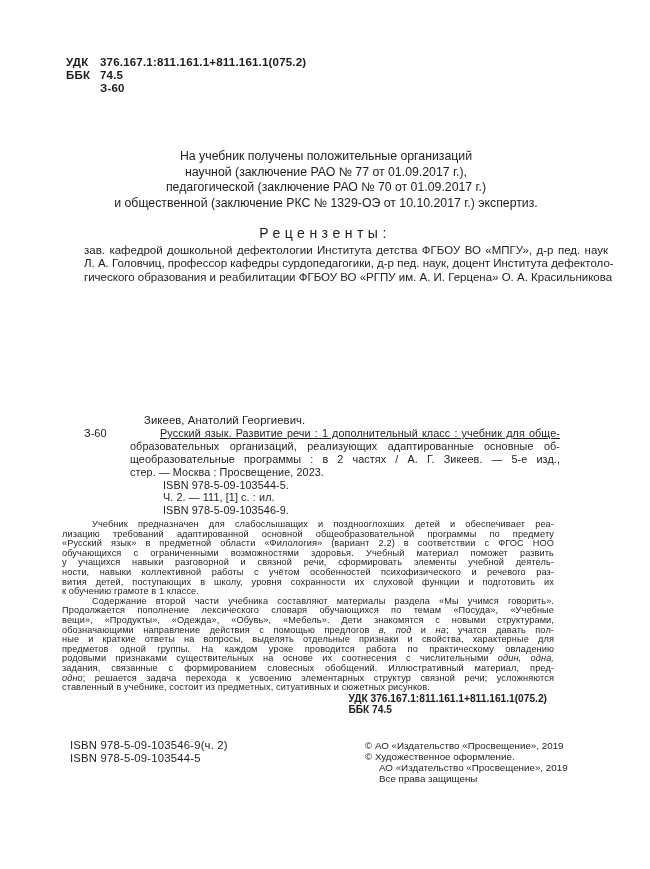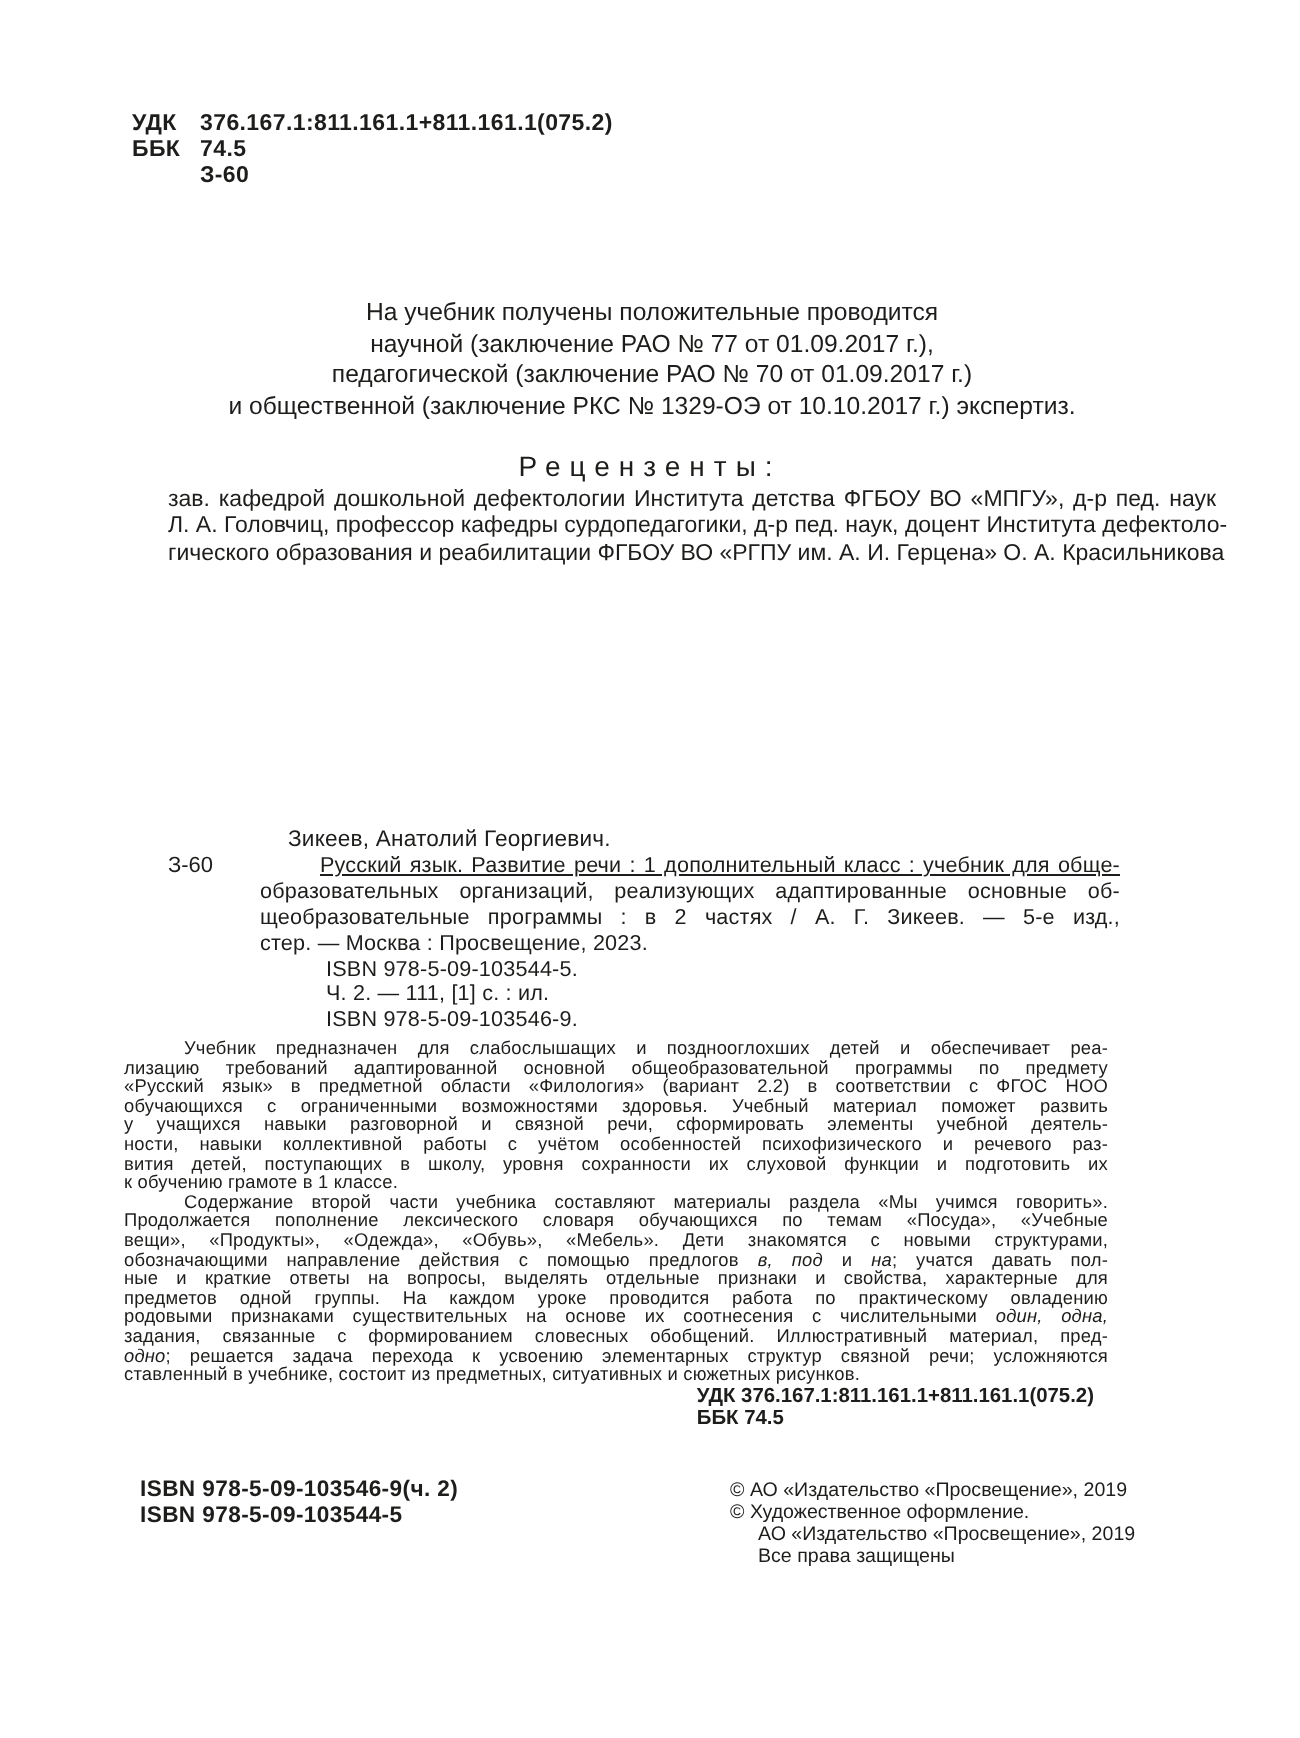--- a/index.html
+++ b/index.html
@@ -37,21 +37,21 @@
   .catalog-code { position:absolute; left:84px; top:427px; font-size:11px; }
 
   
   .annotation { position:absolute; left:62px; top:520px; width:492px; font-size:9.2px; line-height:9.6px; letter-spacing:.1px; }
   .annotation .fl { padding-left:30px; }
 
   
   .udk-bottom { position:absolute; right:103px; top:693px; font-weight:700; font-size:10.2px; line-height:11.2px;margin-left:33px; }
 
   
-  .isbn-block { position:absolute; left:70px; top:739px; font-weight:700; font-size:11.3px; line-height:13.2px; letter-spacing:.2px; }
+  .isbn-block { position:absolute; left:70px; top:739px; font-weight:400; font-size:11.3px; line-height:13.2px; letter-spacing:.2px; }
 
   
   .copyright { position:absolute; left:365px; top:740px; font-size:9.8px; line-height:11px; }
   .copyright .ind { padding-left:14px; }
 </style>
 </head>
 <body>
 
 <div class="page">
 
@@ -64,21 +64,21 @@
       <span class="lbl">ББК</span>
       <span>74.5</span>
     </div>
     <div class="row">
       <span class="lbl"></span>
       <span>З-60</span>
     </div>
   </div>
 
   <div class="approvals">
-    <div><span>На учебник получены </span><span class="b">положительные</span><span> проводится</span></div>
+    <div><span>На учебник получены </span><span class="b">положительные</span><span> организаций</span></div>
     <div><span class="b">научной</span><span> (заключение РАО № 77 от 01.09.2017 г.),</span></div>
     <div><span class="b">педагогической</span><span> (заключение РАО № 70 от 01.09.2017 г.)</span></div>
     <div><span>и </span><span class="b">общественной</span><span> (заключение РКС № 1329-ОЭ от 10.10.2017 г.) экспертиз.</span></div>
   </div>
 
   <div class="rev-heading">Рецензенты:</div>
 
   <div class="rev-para">
     <div class="jl">зав. кафедрой дошкольной дефектологии Института детства ФГБОУ ВО «МПГУ», д-р пед. наук</div>
     <div class="jl"><span class="b">Л. А. Головчиц</span><span>, профессор кафедры сурдопедагогики, д-р пед. наук, доцент Института дефектоло-</span></div>

